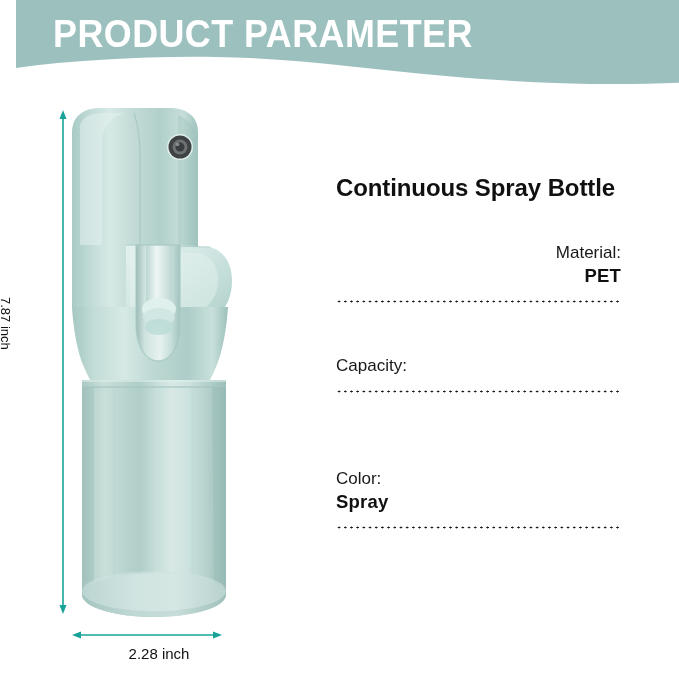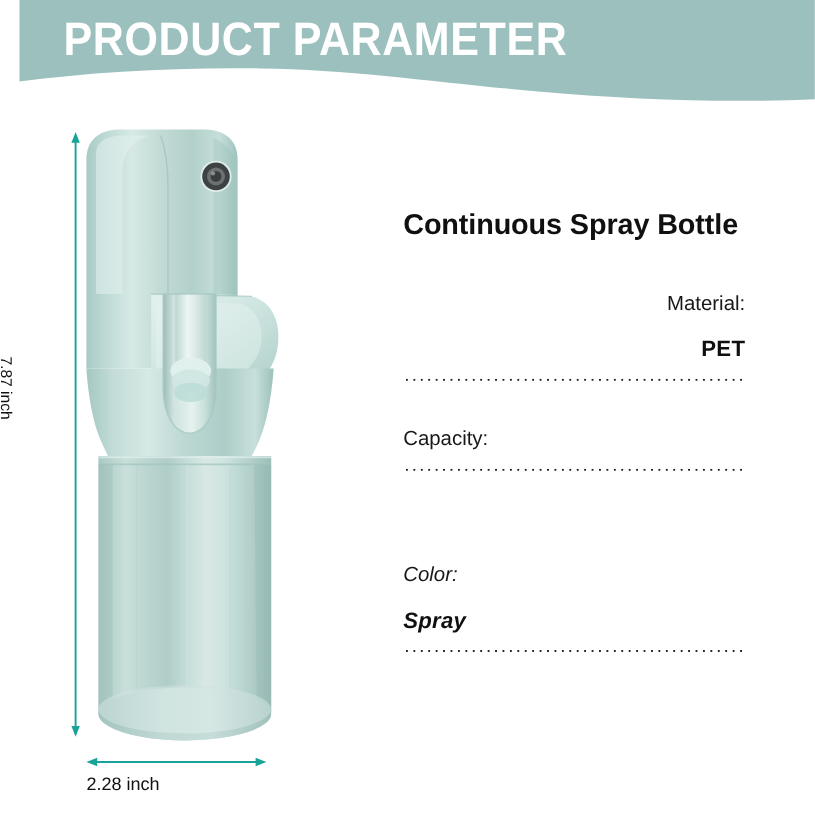--- a/index.html
+++ b/index.html
@@ -59,23 +59,24 @@
     top: 297px;
     font-size: 13px;
     color: #111111;
     white-space: nowrap;
     transform: rotate(90deg);
     transform-origin: left top;
     line-height: 15px;
   }
   .dim-label-h {
     position: absolute;
-    left: 72px;
+    left: 84px;
     top: 645px;
     width: 150px;
+    text-align: center;
     font-size: 15px;
     color: #111111;
     white-space: nowrap;
   }
 
   
   .bottle {
     position: absolute;
     left: 60px;
     top: 95px;
@@ -95,34 +96,34 @@
     font-size: 24px;
     font-weight: bold;
     color: #101010;
     letter-spacing: -0.1px;
     white-space: nowrap;
     line-height: 24px;
   }
   .spec-row { position: absolute; left: 0; width: 285px; }
   .spec-row-1 { top: 66px; text-align: right; }
   .spec-row-2 { top: 179px; }
-  .spec-row-3 { top: 292px; font-style: italic; }
+  .spec-row-3 { top: 292px; }
 
   .spec-label {
     font-size: 17px;
     color: #181818;
     line-height: 22px;
     font-weight: normal;
   }
   .spec-value {
     font-size: 18.5px;
     font-weight: bold;
     color: #101010;
     line-height: 23px;
-    margin-top: 15px;
+    margin-top: 0;
     letter-spacing: 0.2px;
   }
   .spec-sep {
     margin-top: 13px;
     width: 285px;
     height: 3px;
     background-image: radial-gradient(circle, #1a1a1a 0.9px, rgba(0,0,0,0) 1.1px);
     background-size: 6.2px 3px;
     background-repeat: repeat-x;
     background-position: 0 center;

